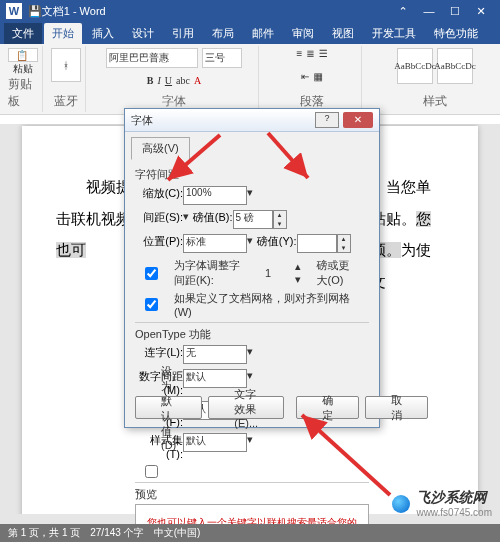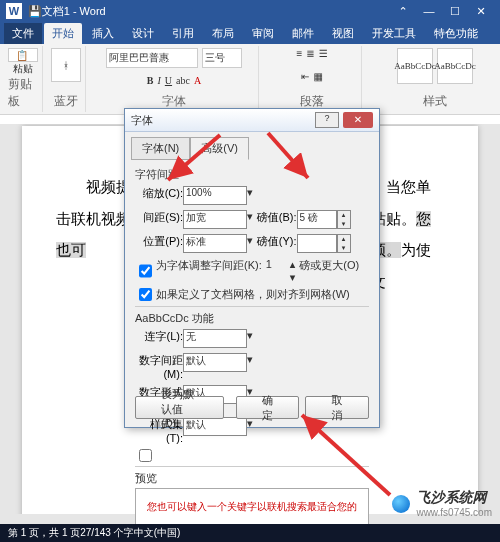--- a/index.html
+++ b/index.html
@@ -30,31 +30,31 @@
 .dlg .dtabs{display:flex;padding:4px 6px 0;gap:0}
 .dlg .dtab{padding:3px 10px;border:1px solid #aaa;background:#e8e8e8;font-size:11px;position:relative;top:1px}
 .dlg .dtab.active{background:#f0f0f0;border-bottom:1px solid #f0f0f0}
 .dlg .body{padding:8px 10px}
 .fld{display:flex;align-items:flex-start;margin-bottom:5px;gap:0}
 .fld label{width:48px;text-align:right;font-size:11px;color:#000}
 .fld .combo{height:17px;border:1px solid #888;background:#fff;font-size:10px;padding:0 2px;min-width:0;flex:0 0 auto}
 .fld .spin{width:12px;height:17px;border:1px solid #888;background:#eee;font-size:7px;display:flex;flex-direction:column}
 .fld .spin div{flex:1;text-align:center;line-height:7px}
 .section{border-top:1px solid #ccc;margin-top:4px;padding-top:4px}
-.cb{display:flex;gap:4px;margin:3px 4px}
+.cb{display:flex;align-items:center;gap:16px;margin:3px 10px}
 .cb input{margin:0}
 .previewbox{border:1px solid #aaa;background:#fff;height:36px;margin-top:2px;display:flex;align-items:center;justify-content:center;font-size:10px;color:#c00;font-family:SimSun}
 .note{font-size:10px;color:#555;margin-top:4px}
 .dlg .btns{position:absolute;bottom:8px;left:10px;right:10px;display:flex;gap:6px}
 .dlg .btns .sp{flex:1}
 .dbtn{height:21px;padding:0 25px;border:1px solid #888;background:linear-gradient(#fff,#e4e4e4);font-size:11px;display:flex;align-items:center;border-radius:2px}
 
 .arrow{position:absolute;pointer-events:none}
 .arrow svg{overflow:visible}
-.statusbar{position:absolute;bottom:0;left:0;right:0;height:18px;background:#0f172a;color:#fff;font-size:10px;display:flex;align-items:center;padding:0 8px;}
+.statusbar{position:absolute;bottom:0;left:0;right:0;height:18px;background:#737373;color:#fff;font-size:10px;display:flex;align-items:center;padding:0 8px;gap:10px}
 .watermark{position:absolute;right:8px;bottom:24px;display:flex;align-items:center;gap:6px;font-size:14px;color:#333;background:rgba(255,255,255,.0)}
 .watermark .logo{width:18px;height:18px;border-radius:50%;background:radial-gradient(circle at 35% 35%,#6cf,#06c)}
 .watermark .sub{font-size:10px;color:#888}
 </style>
 </head>
 <body>
 
 <div class="app">
 
   <div class="titlebar">
@@ -67,22 +67,22 @@
     <span class="wbtn">✕</span>
   </div>
 
   <div class="ribbon-tabs">
     <div class="rtab" style="background:#1e3e6e">文件</div>
     <div class="rtab active">开始</div>
     <div class="rtab">插入</div>
     <div class="rtab">设计</div>
     <div class="rtab">引用</div>
     <div class="rtab">布局</div>
+    <div class="rtab">邮件</div>
     <div class="rtab">审阅</div>
-    <div class="rtab">邮件</div>
     <div class="rtab">视图</div>
     <div class="rtab">开发工具</div>
     <div class="rtab">特色功能</div>
   </div>
 
   <div class="ribbon">
     <div class="rgroup">
       <div class="fakebtn" style="width:28px;height:32px">📋</div>
       <div>粘贴</div>
       <div class="grplabel">剪贴板</div>
@@ -138,35 +138,33 @@
     </div>
   </div>
 
   <div class="dlg">
     <div class="dtitle">
       <span class="t">字体</span>
       <span class="dmin">?</span>
       <span class="dclose">✕</span>
     </div>
     <div class="dtabs">
-      <div class="dtab">字体(N)</div>
       <div class="dtab active">高级(V)</div>
     </div>
     <div class="body">
       <div style="margin-bottom:4px">字符间距</div>
 
       <div class="fld">
         <label>缩放(C):</label>
         <div class="combo" style="width:58px">100%</div>
         <span>▾</span>
       </div>
 
       <div class="fld">
         <label>间距(S):</label>
-        <div class="combo" style="width:58px">加宽</div>
           <span>▾</span>
         <label style="width:44px">磅值(B):</label>
         <div class="combo" style="width:34px">5 磅</div>
         <div class="spin">
             <div>▴</div>
             <div>▾</div>
           </div>
       </div>
 
       <div class="fld">
@@ -190,21 +188,21 @@
             <div>▾</div>
           </div>
         <span>磅或更大(O)</span>
       </div>
       <div class="cb">
         <input type="checkbox" checked="" style="">
         <span>如果定义了文档网格，则对齐到网格(W)</span>
       </div>
 
       <div class="section">
-        <div style="margin-bottom:3px">AaBbCcDc 功能</div>
+        <div style="margin-bottom:3px">OpenType 功能</div>
         <div class="fld">
             <label>连字(L):</label>
             <div class="combo" style="width:58px">无</div>
             <span>▾</span>
           </div>
         <div class="fld">
             <label>数字间距(M):</label>
             <div class="combo" style="width:58px">默认</div>
             <span>▾</span>
           </div>
@@ -224,20 +222,21 @@
       </div>
 
       <div class="section">
         <div>预览</div>
         <div class="previewbox">您也可以键入一个关键字以联机搜索最适合您的</div>
         <div class="note">这是用于中文的正文主题字体。当前文档主题定义将使用哪种字体。</div>
       </div>
     </div>
     <div class="btns">
       <div class="dbtn">设为默认值(D)</div>
+      <div class="dbtn">文字效果(E)...</div>
       <div class="sp"></div>
       <div class="dbtn">确定</div>
       <div class="dbtn">取消</div>
     </div>
   </div>
 
   <div class="arrow" style="left:150px;top:130px">
     <svg width="80" height="60">
         <defs>
           <marker id="ah1" markerWidth="8" markerHeight="8" refX="6" refY="3" orient="auto">

